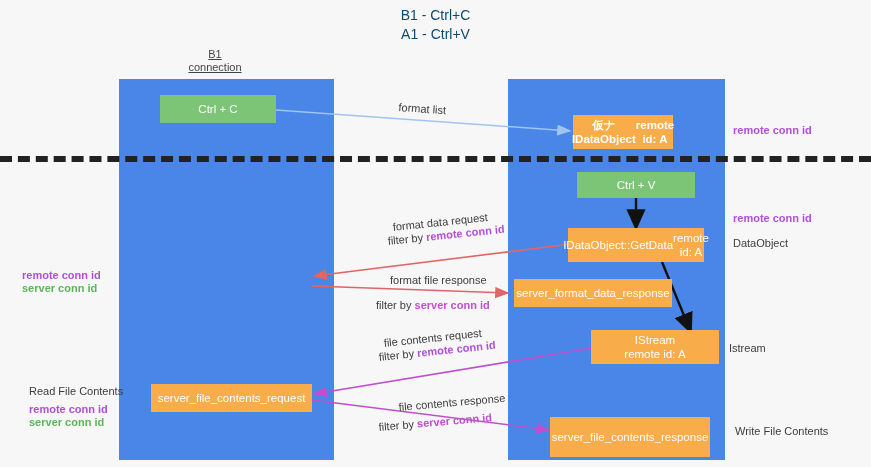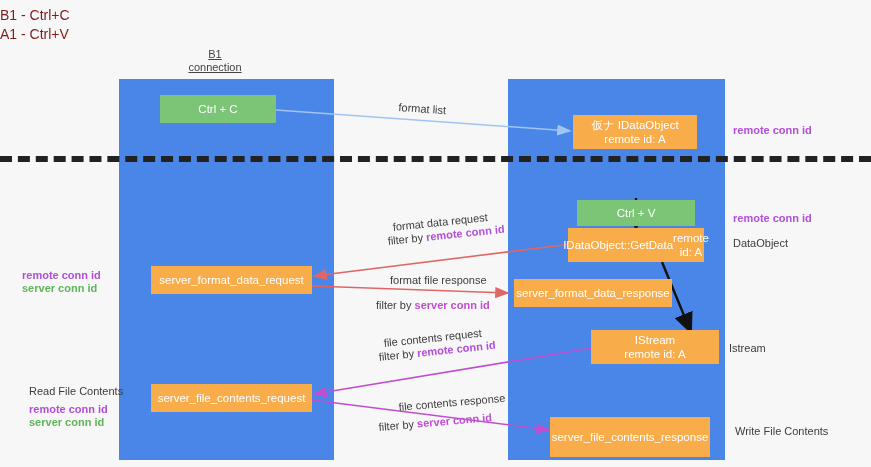--- a/index.html
+++ b/index.html
@@ -23,22 +23,22 @@
   }
   .orange{background:#f9ac4a;}
   .green{background:#7cc576;}
 
   .lbl{position:absolute;font-size:11px;color:#3c3c3c;line-height:14px;white-space:nowrap;}
   .lbl.rot{transform-origin:left top;}
   .purple{color:#b14fd8;font-weight:bold;}
   .greenT{color:#5fb45a;font-weight:bold;}
   .magenta{color:#c04fd0;font-weight:bold;}
 
-  .title{position:absolute;left:0;top:6px;width:871px;text-align:left;
-         font-size:14px;line-height:19px;color:#7f1d1d;}
+  .title{position:absolute;left:0;top:6px;width:871px;text-align:center;
+         font-size:14px;line-height:19px;color:#0c4a6e;}
   .dashline{position:absolute;left:0;top:156px;width:871px;height:0;
             border-top:6px dashed #222;}
 </style>
 </head>
 <body>
 
 <div id="stage">
 
   <div class="title">
     <div>B1 - Ctrl+C</div>
@@ -81,33 +81,32 @@
 
     <line x1="592" y1="348" x2="314" y2="394" stroke="#c04fd0" stroke-width="1.6" marker-end="url(#ah-mag)"></line>
 
     <line x1="312" y1="400" x2="549" y2="430" stroke="#c04fd0" stroke-width="1.6" marker-end="url(#ah-mag)"></line>
   </svg>
 
   <div class="dashline"></div>
 
   <div class="nodebox green" style="left:160px;top:95px;width:116px;height:28px;">Ctrl + C</div>
 
-  <div class="nodebox orange" style="left:573px;top:115px;width:124px;height:34px;flex-direction:column;">
+  <div class="nodebox orange" style="left:573px;top:115px;width:100px;height:34px;flex-direction:row;font-weight:bold;">
     <span>仮ナ IDataObject</span>
     <span>remote id: A</span>
   </div>
 
-  <div class="nodebox green" style="left:577px;top:172px;width:118px;height:26px;margin-top:28px;">Ctrl + V</div>
+  <div class="nodebox green" style="left:577px;top:172px;width:118px;height:26px;">Ctrl + V</div>
 
   <div class="nodebox orange" style="left:568px;top:228px;width:136px;height:34px;">
     <span>IDataObject::GetData</span>
     <span>remote id: A</span>
   </div>
 
-  <div class="nodebox orange" style="left:151px;top:266px;width:161px;height:28px;">server_format_data_request</div>
 
   <div class="nodebox orange" style="left:514px;top:279px;width:158px;height:28px;">server_format_data_response</div>
 
   <div class="nodebox orange" style="left:591px;top:330px;width:128px;height:34px;flex-direction:column;">
     <span>IStream</span>
     <span>remote id: A</span>
   </div>
 
   <div class="nodebox orange" style="left:151px;top:384px;width:161px;height:28px;">server_file_contents_request</div>
 

